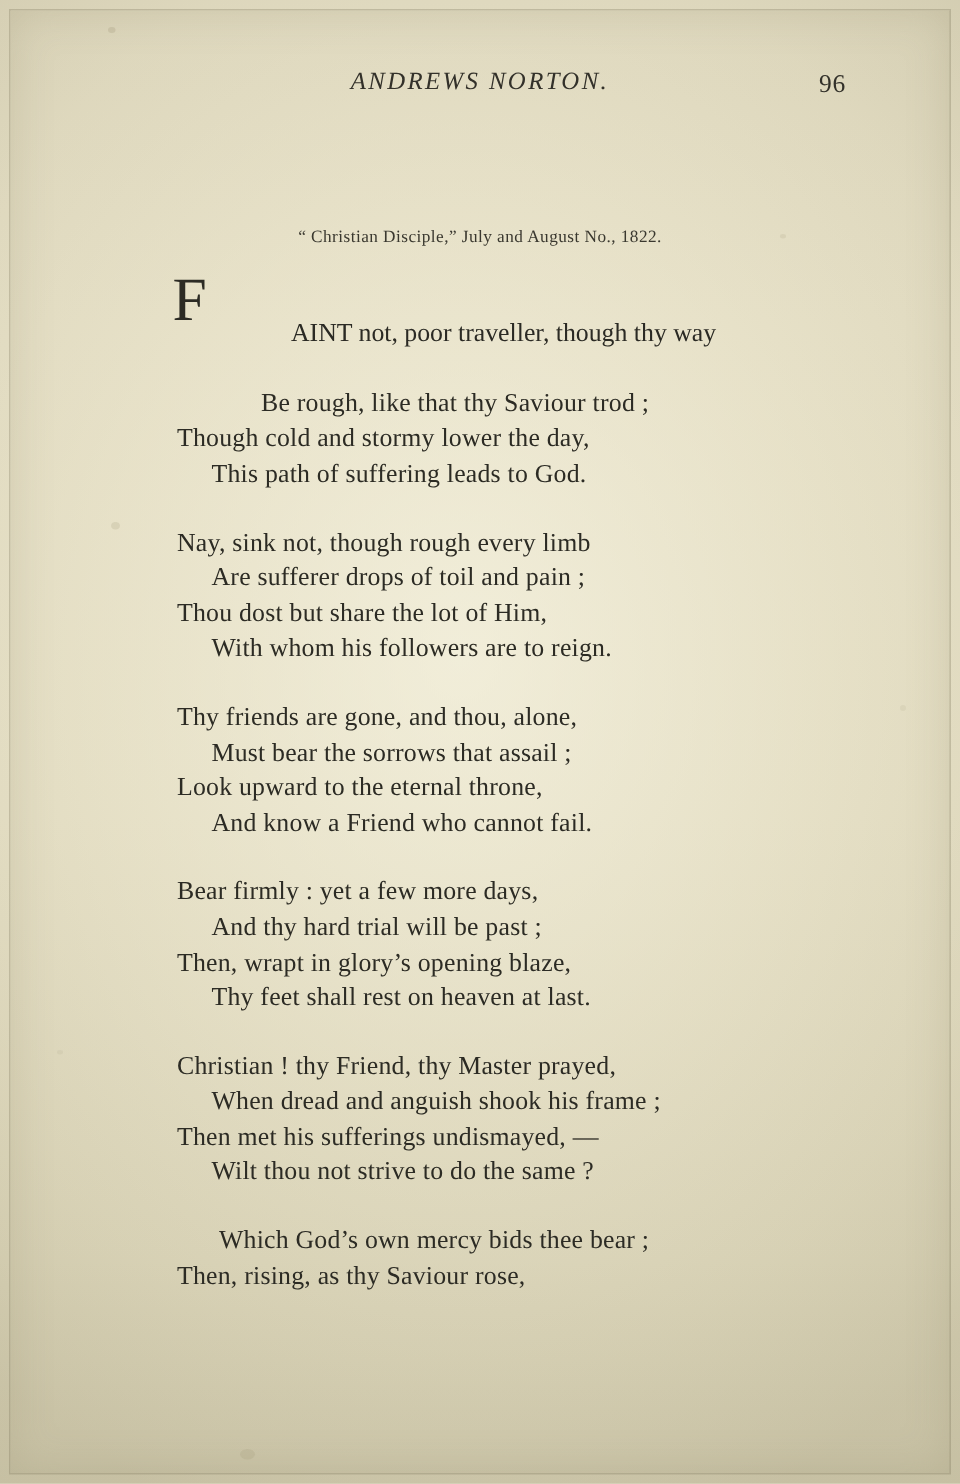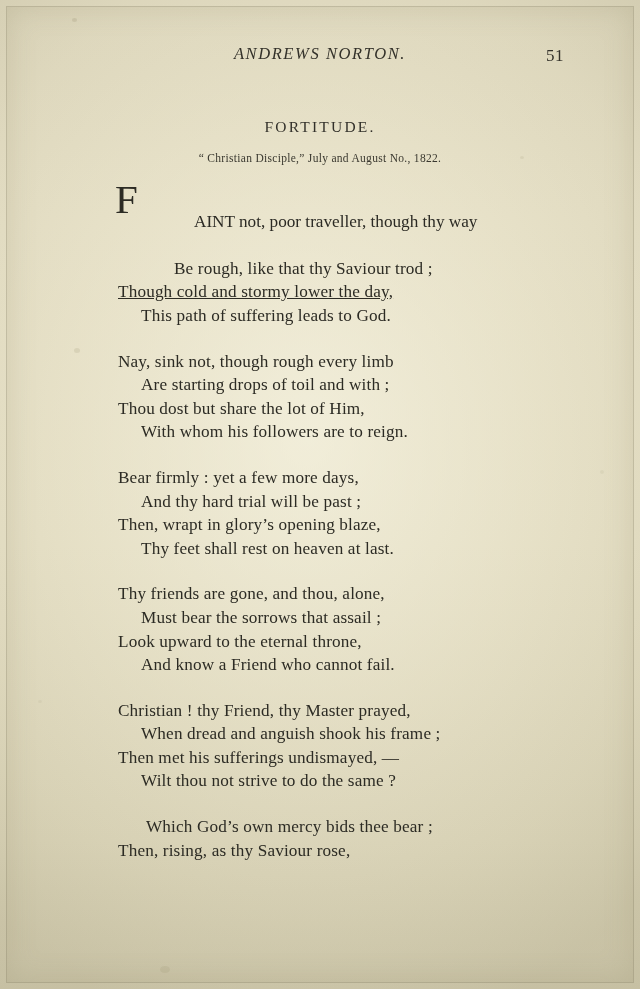--- a/index.html
+++ b/index.html
@@ -124,81 +124,80 @@
   .dropcap {
     position: absolute;
     left: -3px;
     top: -7px;
     font-size: 41px;
     line-height: 41px;
     font-family: "Liberation Serif", serif;
     color: #2c2b24;
   }
   .stanza.first .line.ind { padding-left: 56px; }
-  .stanza.first .line.flush { padding-left: 0; text-decoration: underline; }
+  .stanza.first .line.flush { padding-left: 0; }
   .stanza.first .line.ind2 { padding-left: 23px; }
 </style>
 </head>
 <body>
 
 <div class="page">
 
   <div class="plate"></div>
 
   <div class="speck" style="left:72px;  top:18px;  width:5px; height:4px; opacity:.45;"></div>
   <div class="speck" style="left:520px; top:156px; width:4px; height:3px; opacity:.30;"></div>
   <div class="speck" style="left:74px;  top:348px; width:6px; height:5px; opacity:.38;"></div>
   <div class="speck" style="left:160px; top:966px; width:10px;height:7px; opacity:.30;"></div>
   <div class="speck" style="left:600px; top:470px; width:4px; height:4px; opacity:.22;"></div>
   <div class="speck" style="left:38px;  top:700px; width:4px; height:3px; opacity:.20;"></div>
 
   <div class="content">
 
     <div class="runhead">
       <div class="title">ANDREWS NORTON.</div>
-      <div class="folio">51</div>
+      <div class="folio">96</div>
     </div>
 
-    <div class="poem-title">FORTITUDE.</div>
 
     <div class="source-note">“ Christian Disciple,” July and August No., 1822.</div>
 
     <div class="body">
 
       <div class="stanza first">
         <div class="first-line">
           <span class="dropcap">F</span><span>AINT not, poor traveller, though thy way</span>
         </div>
         <div class="line ind">Be rough, like that thy Saviour trod ;</div>
         <div class="line flush">Though cold and stormy lower the day,</div>
         <div class="line ind2">This path of suffering leads to God.</div>
       </div>
 
       <div class="stanza">
         <div class="line">Nay, sink not, though rough every limb</div>
-        <div class="line ind">Are starting drops of toil and with ;</div>
+        <div class="line ind">Are sufferer drops of toil and pain ;</div>
         <div class="line">Thou dost but share the lot of Him,</div>
         <div class="line ind">With whom his followers are to reign.</div>
+      </div>
+
+      <div class="stanza">
+        <div class="line">Thy friends are gone, and thou, alone,</div>
+        <div class="line ind">Must bear the sorrows that assail ;</div>
+        <div class="line">Look upward to the eternal throne,</div>
+        <div class="line ind">And know a Friend who cannot fail.</div>
       </div>
 
       <div class="stanza">
         <div class="line">Bear firmly : yet a few more days,</div>
         <div class="line ind">And thy hard trial will be past ;</div>
         <div class="line">Then, wrapt in glory’s opening blaze,</div>
         <div class="line ind">Thy feet shall rest on heaven at last.</div>
       </div>
 
       <div class="stanza">
-        <div class="line">Thy friends are gone, and thou, alone,</div>
-        <div class="line ind">Must bear the sorrows that assail ;</div>
-        <div class="line">Look upward to the eternal throne,</div>
-        <div class="line ind">And know a Friend who cannot fail.</div>
-      </div>
-
-      <div class="stanza">
         <div class="line">Christian ! thy Friend, thy Master prayed,</div>
         <div class="line ind">When dread and anguish shook his frame ;</div>
         <div class="line">Then met his sufferings undismayed, —</div>
         <div class="line ind">Wilt thou not strive to do the same ?</div>
       </div>
 
 
       <div class="stanza">
         <div class="line ind" style="padding-left:28px;">Which God’s own mercy bids thee bear ;</div>
         <div class="line">Then, rising, as thy Saviour rose,</div>

